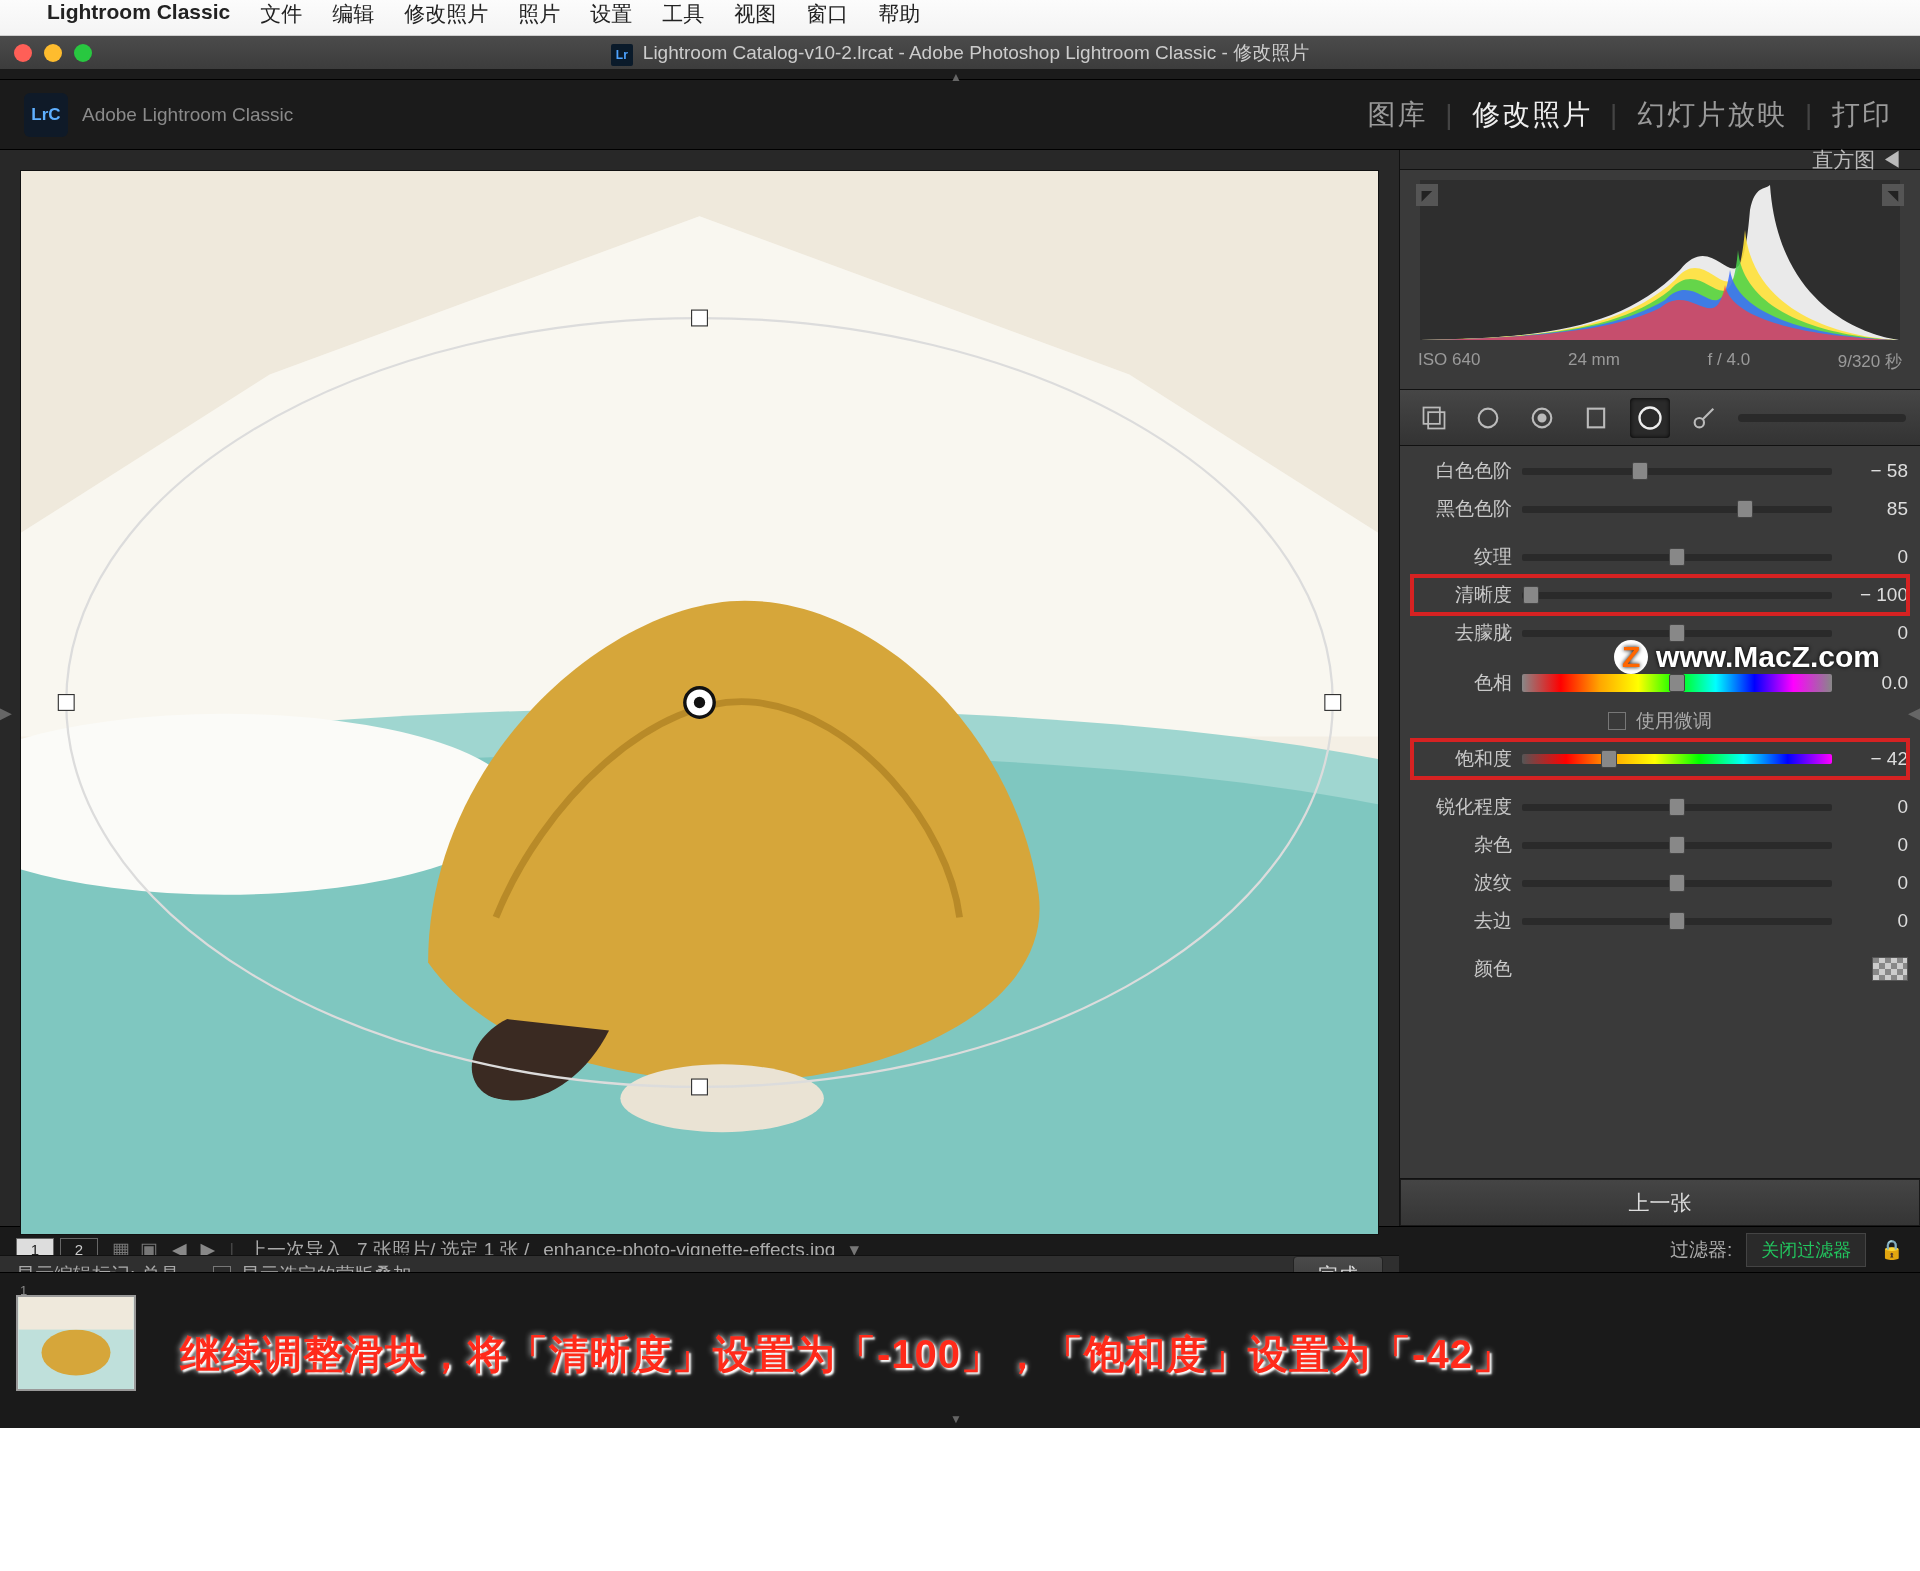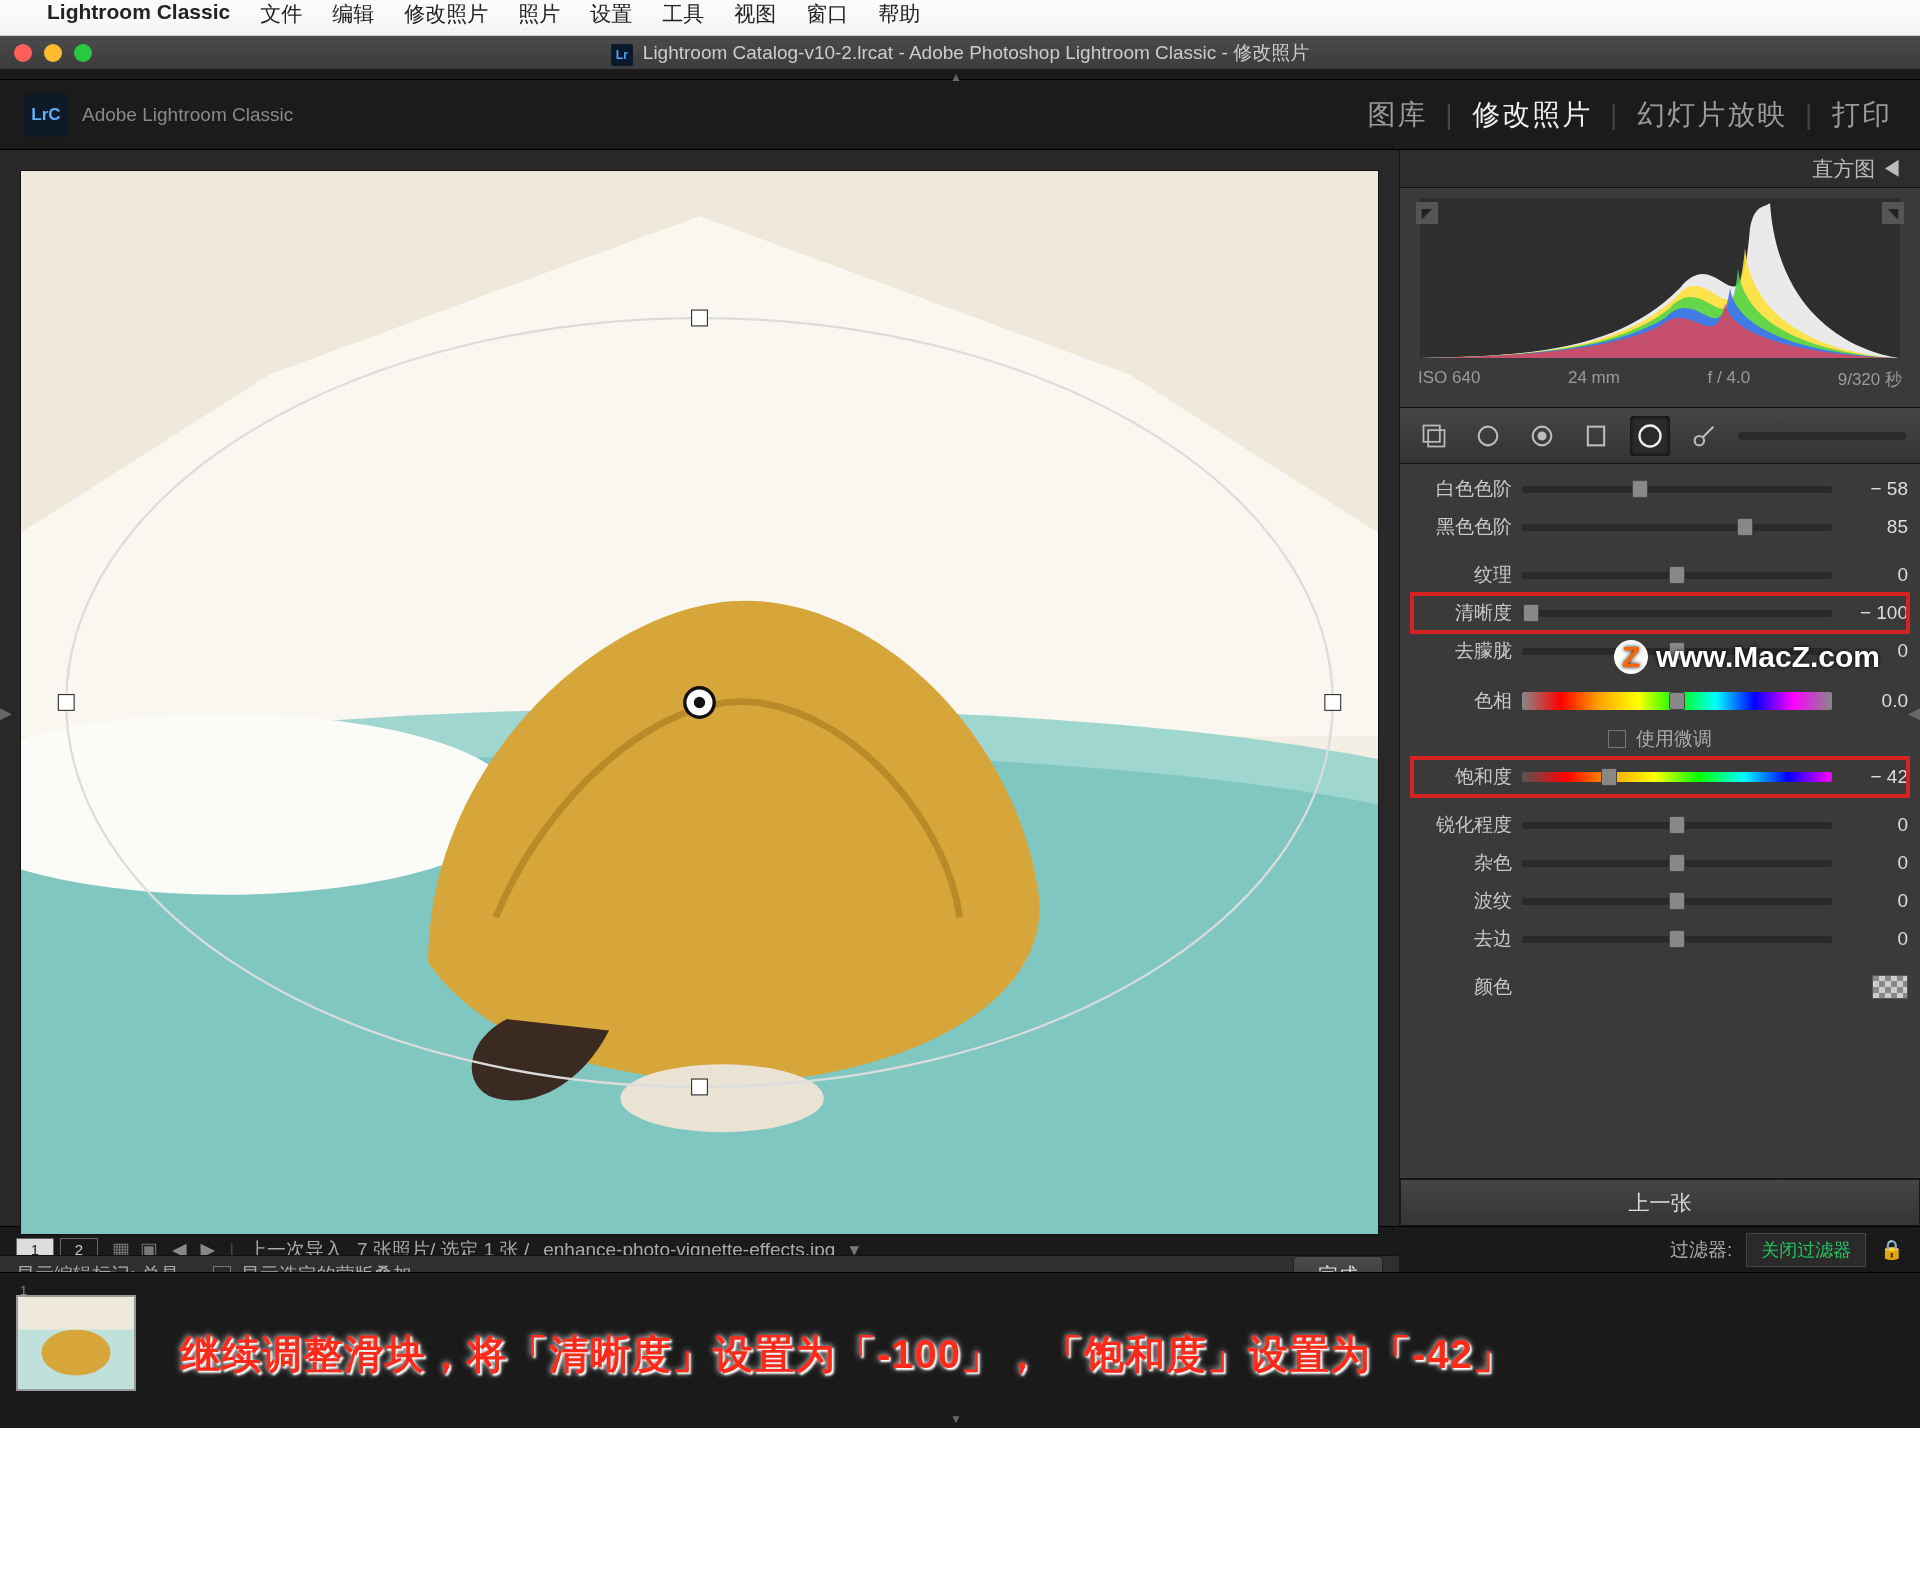--- a/index.html
+++ b/index.html
@@ -37,21 +37,21 @@
   .canvas-col { flex: 1; background: #282828; display: flex; flex-direction: column; border-right: 1px solid #111; }
   .canvas-wrap { flex: 1; padding: 20px; display: flex; align-items: center; justify-content: center; }
   .canvas { position: relative; width: 100%; height: 100%; background: #f5f0e8; border: 1px solid #111; overflow: hidden; }
   .canvas svg { width: 100%; height: 100%; display: block; }
   .bottom-bar { height: 48px; background: #2f2f2f; border-top: 1px solid #111; display: flex; align-items: center; padding: 0 16px; color: #aaa; font-size: 19px; }
   .chk { width: 18px; height: 18px; border: 1px solid #777; background: #2a2a2a; margin: 0 10px 0 20px; }
   .done-btn { margin-left: auto; background: linear-gradient(#4a4a4a,#383838); color: #ddd; border: 1px solid #222; padding: 5px 24px; font-size: 20px; border-radius: 4px; }
 
   
   .panel { width: 520px; background: #3a3a3a; display: flex; flex-direction: column; color: #ccc; }
-  .panel .hdr { height: 38px; background: #2d2d2d; border-bottom: 1px solid #111; display: flex; align-items: center; justify-content: flex-end; padding: 0 18px; color: #bbb; font-size: 21px; }
+  .panel .hdr { height: 20px; background: #2d2d2d; border-bottom: 1px solid #111; display: flex; align-items: center; justify-content: flex-end; padding: 0 18px; color: #bbb; font-size: 21px; }
   .histo { height: 220px; background: #3a3a3a; border-bottom: 1px solid #111; position: relative; padding: 10px 14px 6px; }
   .histo svg { width: 100%; height: 160px; }
   .histo .clip { position: absolute; top: 14px; width: 22px; height: 22px; background: #555; display: flex; align-items: center; justify-content: center; color: #222; font-size: 14px; }
   .histo .clip.l { left: 16px; } .histo .clip.r { right: 16px; }
   .histo .meta { display: flex; justify-content: space-between; color: #9a9a9a; font-size: 17px; padding: 6px 4px 0; }
   .origcheck { display: flex; align-items: center; color: #999; font-size: 19px; padding: 10px 18px; border-bottom: 1px solid #222; }
   .origcheck .chk2 { width: 18px; height: 18px; border: 1px solid #777; margin-right: 12px; }
   .toolstrip { height: 56px; background: linear-gradient(#464646,#333); border-bottom: 1px solid #111; display: flex; align-items: center; padding: 0 14px; gap: 14px; }
   .tool { width: 40px; height: 40px; display: flex; align-items: center; justify-content: center; color: #bbb; font-size: 24px; border-radius: 4px; }
   .tool.active { background: #2a2a2a; box-shadow: inset 0 0 4px #000; }

